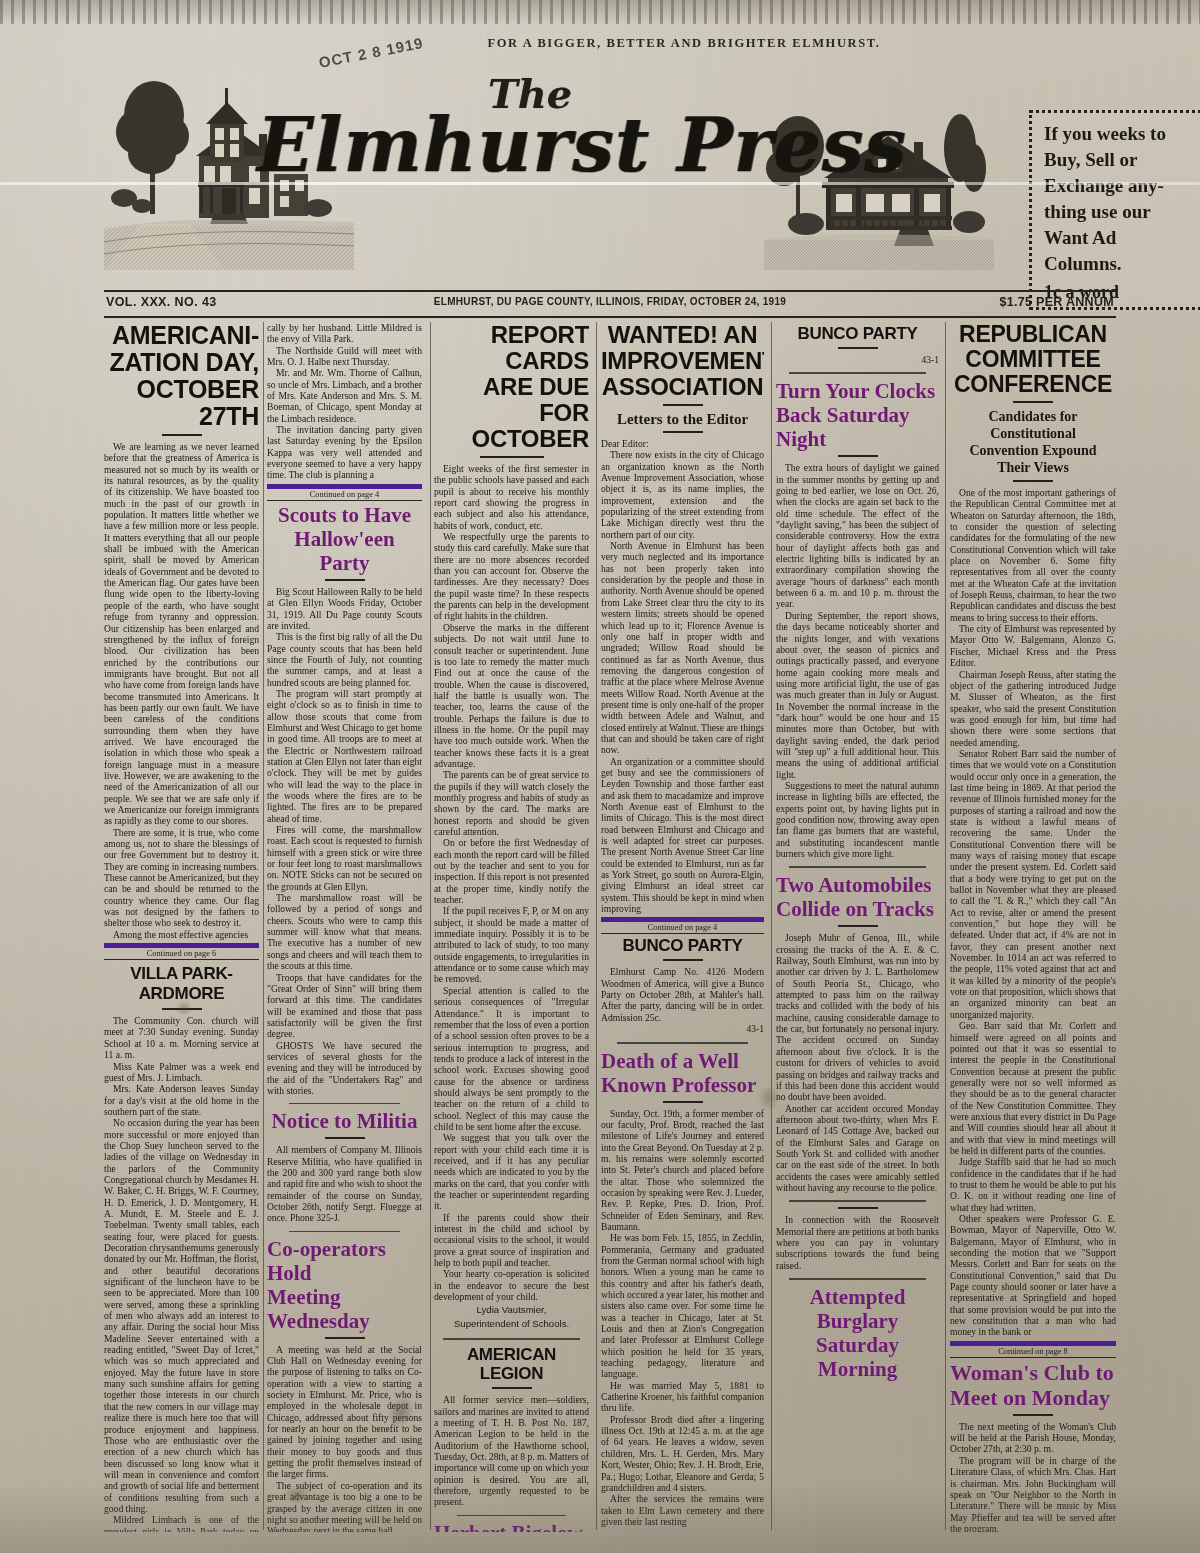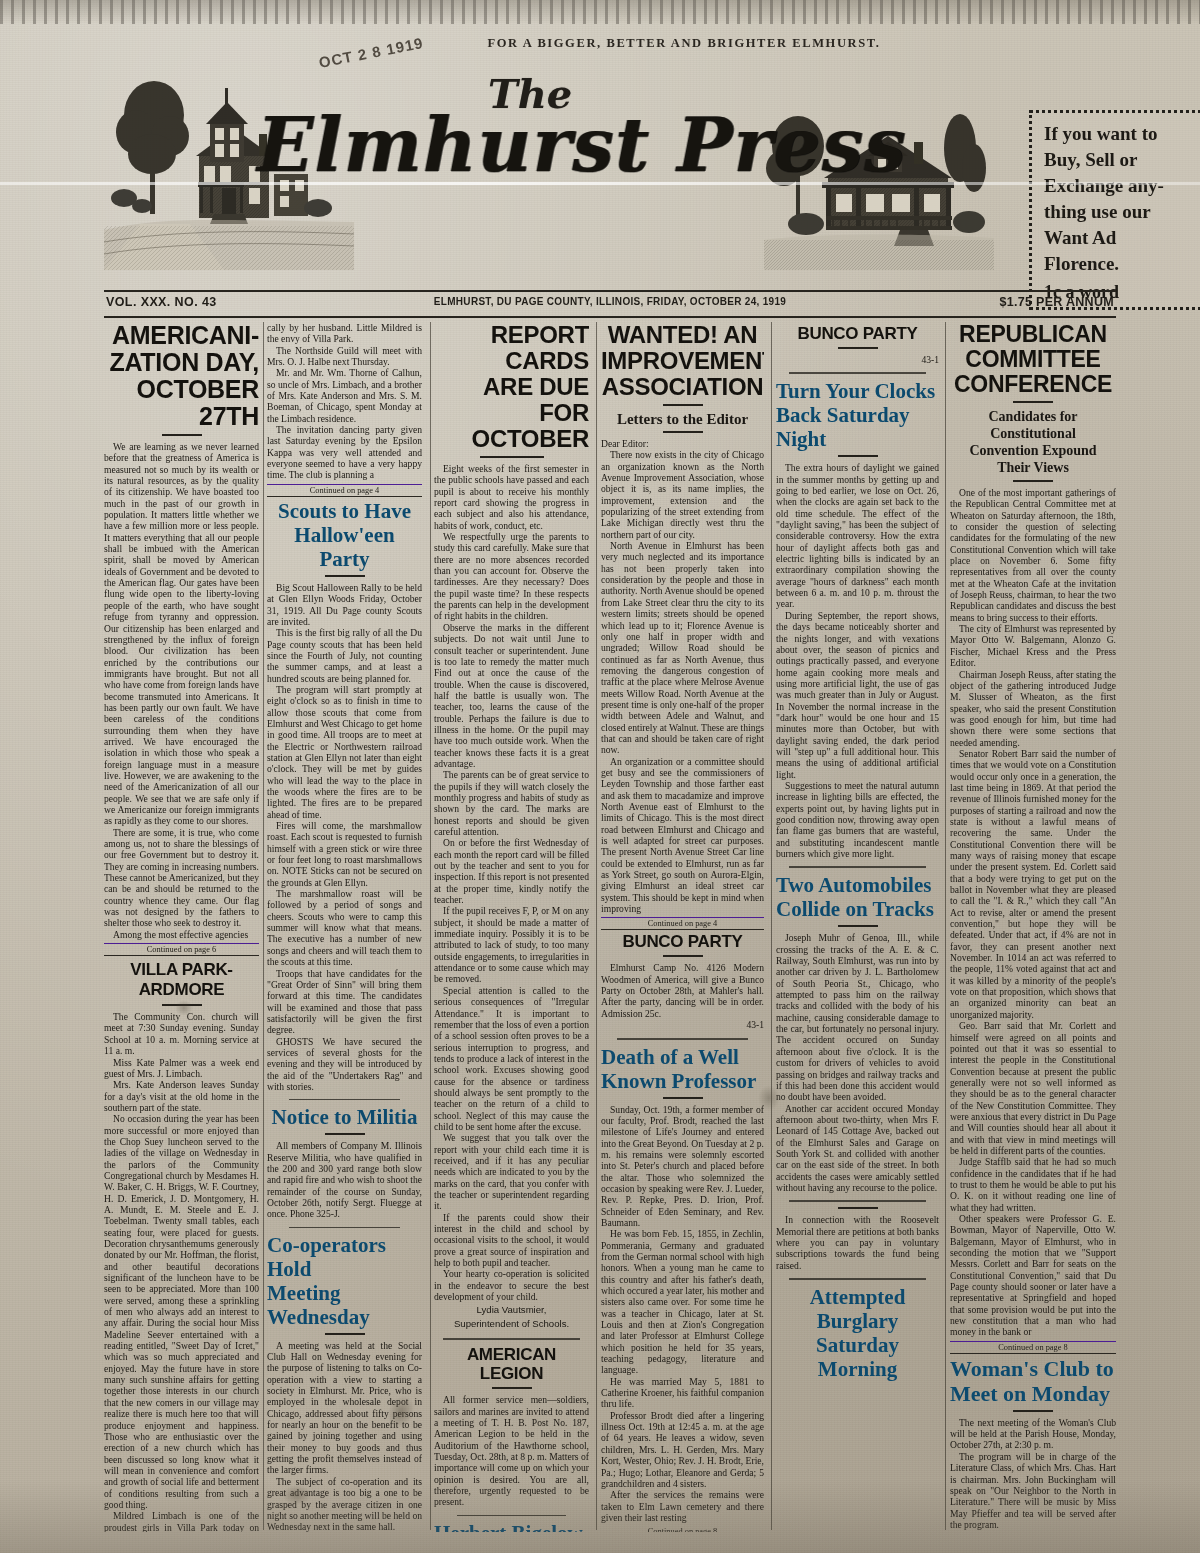--- a/index.html
+++ b/index.html
@@ -140,21 +140,21 @@
     font-weight:bold;
     color:#14120e;
     letter-spacing:-.3px;
   }
   .hl-xl { font-size:25px; line-height:27px; text-align:right; }
   .hl-lg { font-size:24px; line-height:26px; text-align:center; }
   .hl-lgr { font-size:24px; line-height:26px; text-align:right; }
   .hl-sm { font-size:16px; line-height:19px; text-align:center; letter-spacing:.2px; }
   .hl-serif {
     font-family:"Liberation Serif", serif; font-weight:bold;
-    font-size:21px; line-height:24px; text-align:center; color:#0c4a6e;
+    font-size:21px; line-height:24px; text-align:center; color:#701a75;
     margin:0 0 3px 0;
   }
   .sub {
     font-family:"Liberation Serif", serif; font-weight:bold;
     font-size:13px; line-height:16px; text-align:center; color:#1a1713;
     margin:2px 0 3px 0;
   }
   .dash {
     width:40px; height:2px; background:#24211b;
     margin:4px auto 5px auto;
@@ -171,21 +171,21 @@
     text-align:justify;
     text-indent:9px;
     color:#1b1813;
     hyphens:auto;
     -webkit-hyphens:auto;
   }
   p.body.noind { text-indent:0; }
   p.cont {
     margin:3px 0 2px 0; text-align:center; text-indent:0;
     font-family:"Liberation Serif", serif; font-size:8.4px; color:#22201a;
-    border-top:1px solid #4c1d95; border-bottom:1px solid #2b2822;
+    border-top:5px solid #4c1d95; border-bottom:1px solid #2b2822;
     padding:1px 0;
   }
   p.sig {
     margin:2px 0 0 0; text-indent:0; text-align:center;
     font-family:Liberation Sans, sans-serif; font-size:9.6px; line-height:11.4px; color:#1b1813;
   }
 
   
   .blot { position:absolute; border-radius:50%; pointer-events:none; }
 </style>
@@ -352,26 +352,26 @@
         <rect x="0" y="146" width="230" height="30" fill="url(#hatch3)" opacity=".25"></rect>
       </svg>
     </div>
 
     <div id="flagtitle">
       <span class="the">The</span>
       <span class="name">Elmhurst Press</span>
     </div>
 
     <div id="adbox">
-      <div class="line">If you want to</div>
+      <div class="line">If you weeks to</div>
       <div class="line">Buy, Sell or</div>
       <div class="line">Exchange any-</div>
       <div class="line">thing  use  our</div>
       <div class="line">Want  Ad</div>
-      <div class="line">Florence.</div>
+      <div class="line">Columns.</div>
       <div class="line price">1c a word</div>
     </div>
   </div>
 
   <div id="rule-top"></div>
   <div id="dateline">
     <span class="vol">VOL. XXX. NO. 43</span>
     <span class="place">ELMHURST, DU PAGE COUNTY, ILLINOIS, FRIDAY, OCTOBER 24, 1919</span>
     <span class="price">$1.75 PER ANNUM</span>
   </div>

